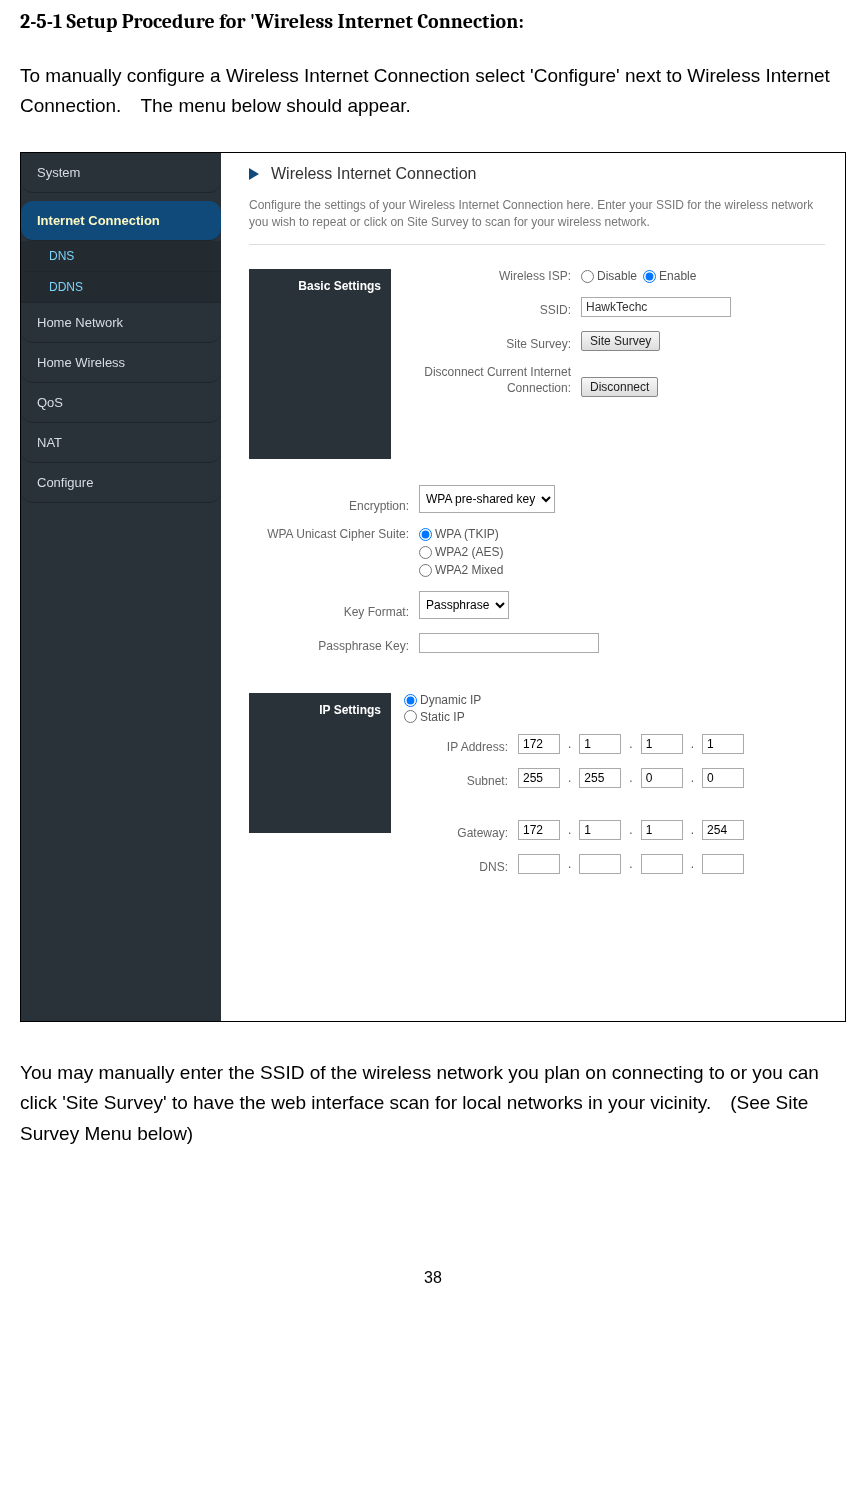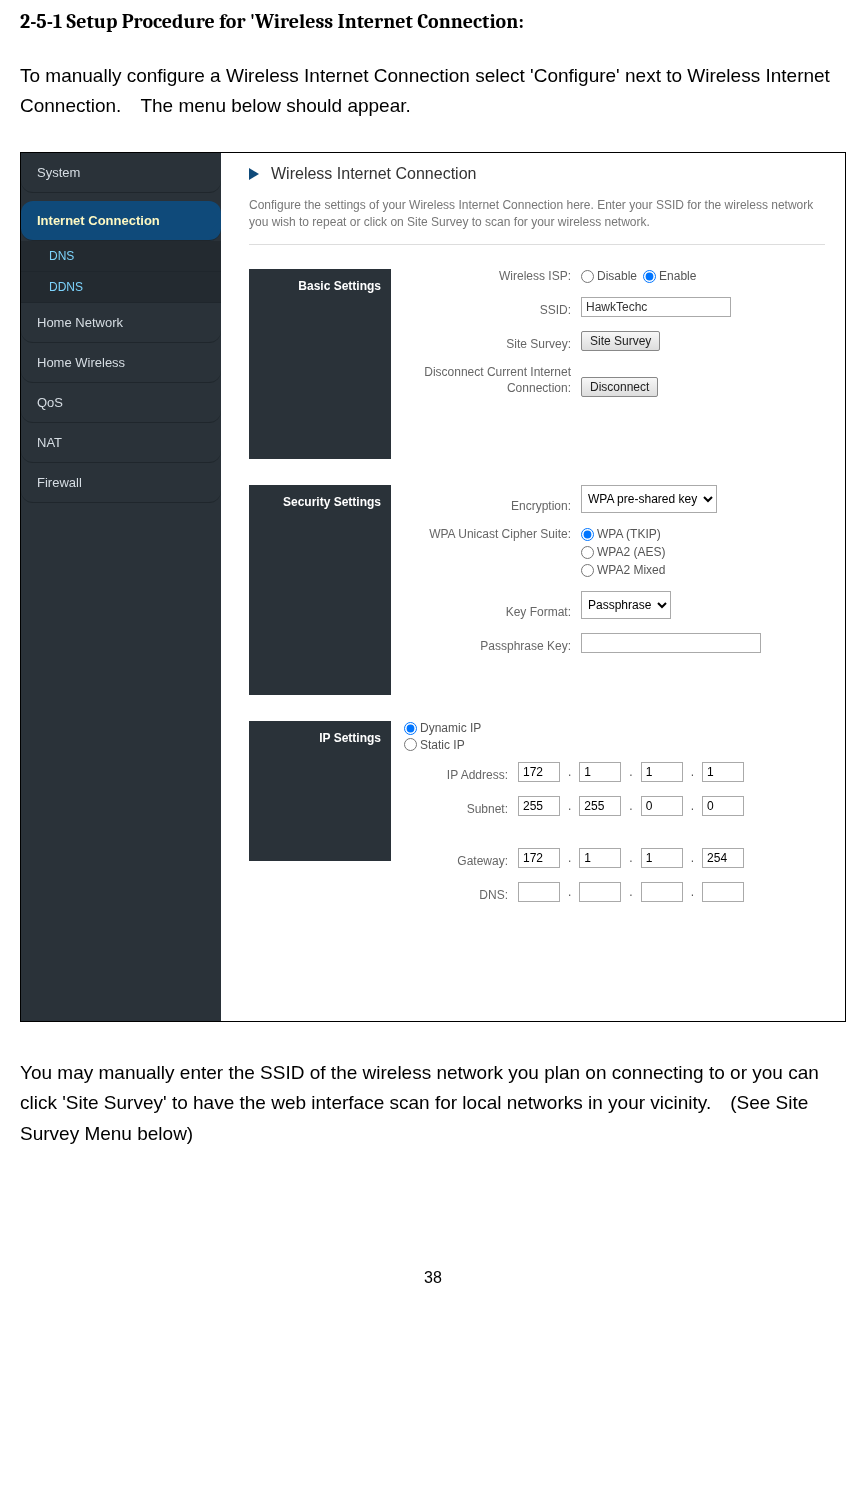--- a/index.html
+++ b/index.html
@@ -47,21 +47,21 @@
 
   <div class="sidebar">
     <div class="side-item">System</div>
     <div class="side-item active">Internet Connection</div>
     <div class="side-sub">DNS</div>
     <div class="side-sub">DDNS</div>
     <div class="side-item">Home Network</div>
     <div class="side-item">Home Wireless</div>
     <div class="side-item">QoS</div>
     <div class="side-item">NAT</div>
-    <div class="side-item">Firewall</div>
+    <div class="side-item">Configure</div>
   </div>
 
   <div class="content">
     <div class="pg-title-row">
       <span class="chev"></span>
       <span class="pg-title">Wireless Internet Connection</span>
     </div>
     <div class="pg-desc">Configure the settings of your Wireless Internet Connection here. Enter your SSID for the wireless network you wish to repeat or click on Site Survey to scan for your wireless network.</div>
 
     <div class="settings-row">
@@ -95,21 +95,20 @@
         <div class="frow">
           <div class="flabel" style="line-height:1.3;">Disconnect Current Internet Connection:</div>
           <div class="fctrl">
               <span class="btn">Disconnect</span>
             </div>
         </div>
       </div>
     </div>
 
     <div class="settings-row">
-      <div class="dark-label-box tall2">Security Settings</div>
       <div class="fields">
         <div class="frow">
           <div class="flabel">Encryption:</div>
           <div class="fctrl">
               <select><option>WPA pre-shared key</option></select>
             </div>
         </div>
         <div class="frow" style="align-items:flex-start;">
           <div class="flabel" style="line-height:1.3;">WPA Unicast Cipher Suite:</div>
           <div class="fctrl">

